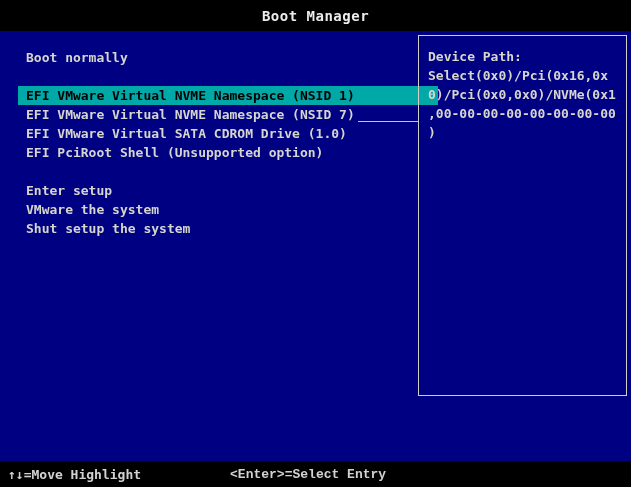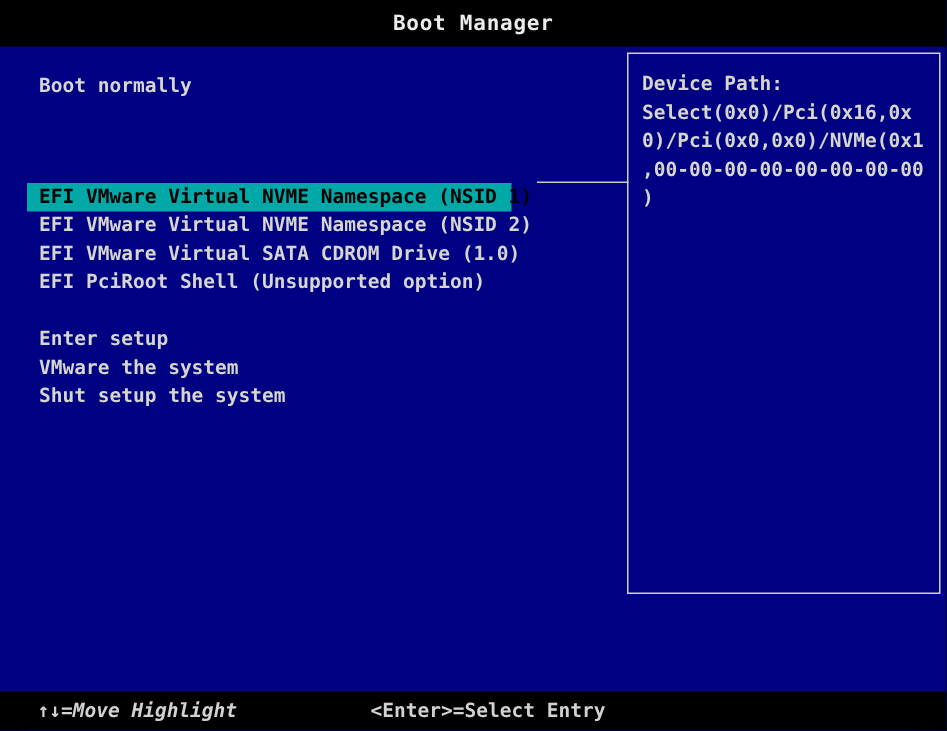--- a/index.html
+++ b/index.html
@@ -17,21 +17,20 @@
     font-weight: bold;
     font-size: 13px;
     background: #000;
     overflow: hidden;
   }
   .screen {
     position: relative;
     width: 631px;
     height: 487px;
     background: var(--screen-bg);
-    border-radius: 21px;
   }
   .titlebar {
     position: absolute;
     top: 0; left: 0;
     width: 631px; height: 31px;
     background: var(--bar-bg);
     color: #ececec;
     font-size: 14px;
     display: flex;
     align-items: center;
@@ -41,41 +40,40 @@
   .footer {
     position: absolute;
     bottom: 0; left: 0;
     width: 631px; height: 26px;
     background: var(--bar-bg);
     color: #d2d2d2;
     display: flex;
     align-items: center;
     white-space: pre;
   }
-  .footer .hint-move { margin-left: 25px; font-style: italic; }
-  .footer .hint-select { margin-left: 89px; }
+  .footer .hint-move { margin-left: 8px; }
+  .footer .hint-select { margin-left: 89px; font-family: Liberation Mono, monospace; }
   .menu {
     position: absolute;
     top: 48px;
     left: 18px;
     width: 402px;
     color: var(--text);
   }
   .menu-item {
     height: 19px;
     line-height: 19px;
     padding-left: 8px;
     white-space: pre;
     cursor: default;
   }
   .menu-item.selected {
     background: var(--highlight-bg);
     color: var(--highlight-text);
-    width: 323px;
-    margin-top: 36px;
+    width: 420px;
   }
   .menu-spacer { height: 19px; }
   .connector {
     position: absolute;
     top: 121px;
     left: 358px;
     width: 61px;
     height: 1px;
     background: #c8c8c8;
   }
@@ -100,21 +98,21 @@
 <div class="screen">
 
   <div class="titlebar">
     <span>Boot Manager</span>
   </div>
 
   <div class="menu">
     <div class="menu-item">Boot normally</div>
     <div class="menu-spacer"></div>
     <div class="menu-item selected">EFI VMware Virtual NVME Namespace (NSID 1)</div>
-    <div class="menu-item">EFI VMware Virtual NVME Namespace (NSID 2)</div>
+    <div class="menu-item">EFI VMware Virtual NVME Namespace (NSID 7)</div>
     <div class="menu-item">EFI VMware Virtual SATA CDROM Drive (1.0)</div>
     <div class="menu-item">EFI PciRoot Shell (Unsupported option)</div>
     <div class="menu-spacer"></div>
     <div class="menu-item">Enter setup</div>
     <div class="menu-item">VMware the system</div>
     <div class="menu-item">Shut setup the system</div>
   </div>
 
   <div class="connector"></div>
 

